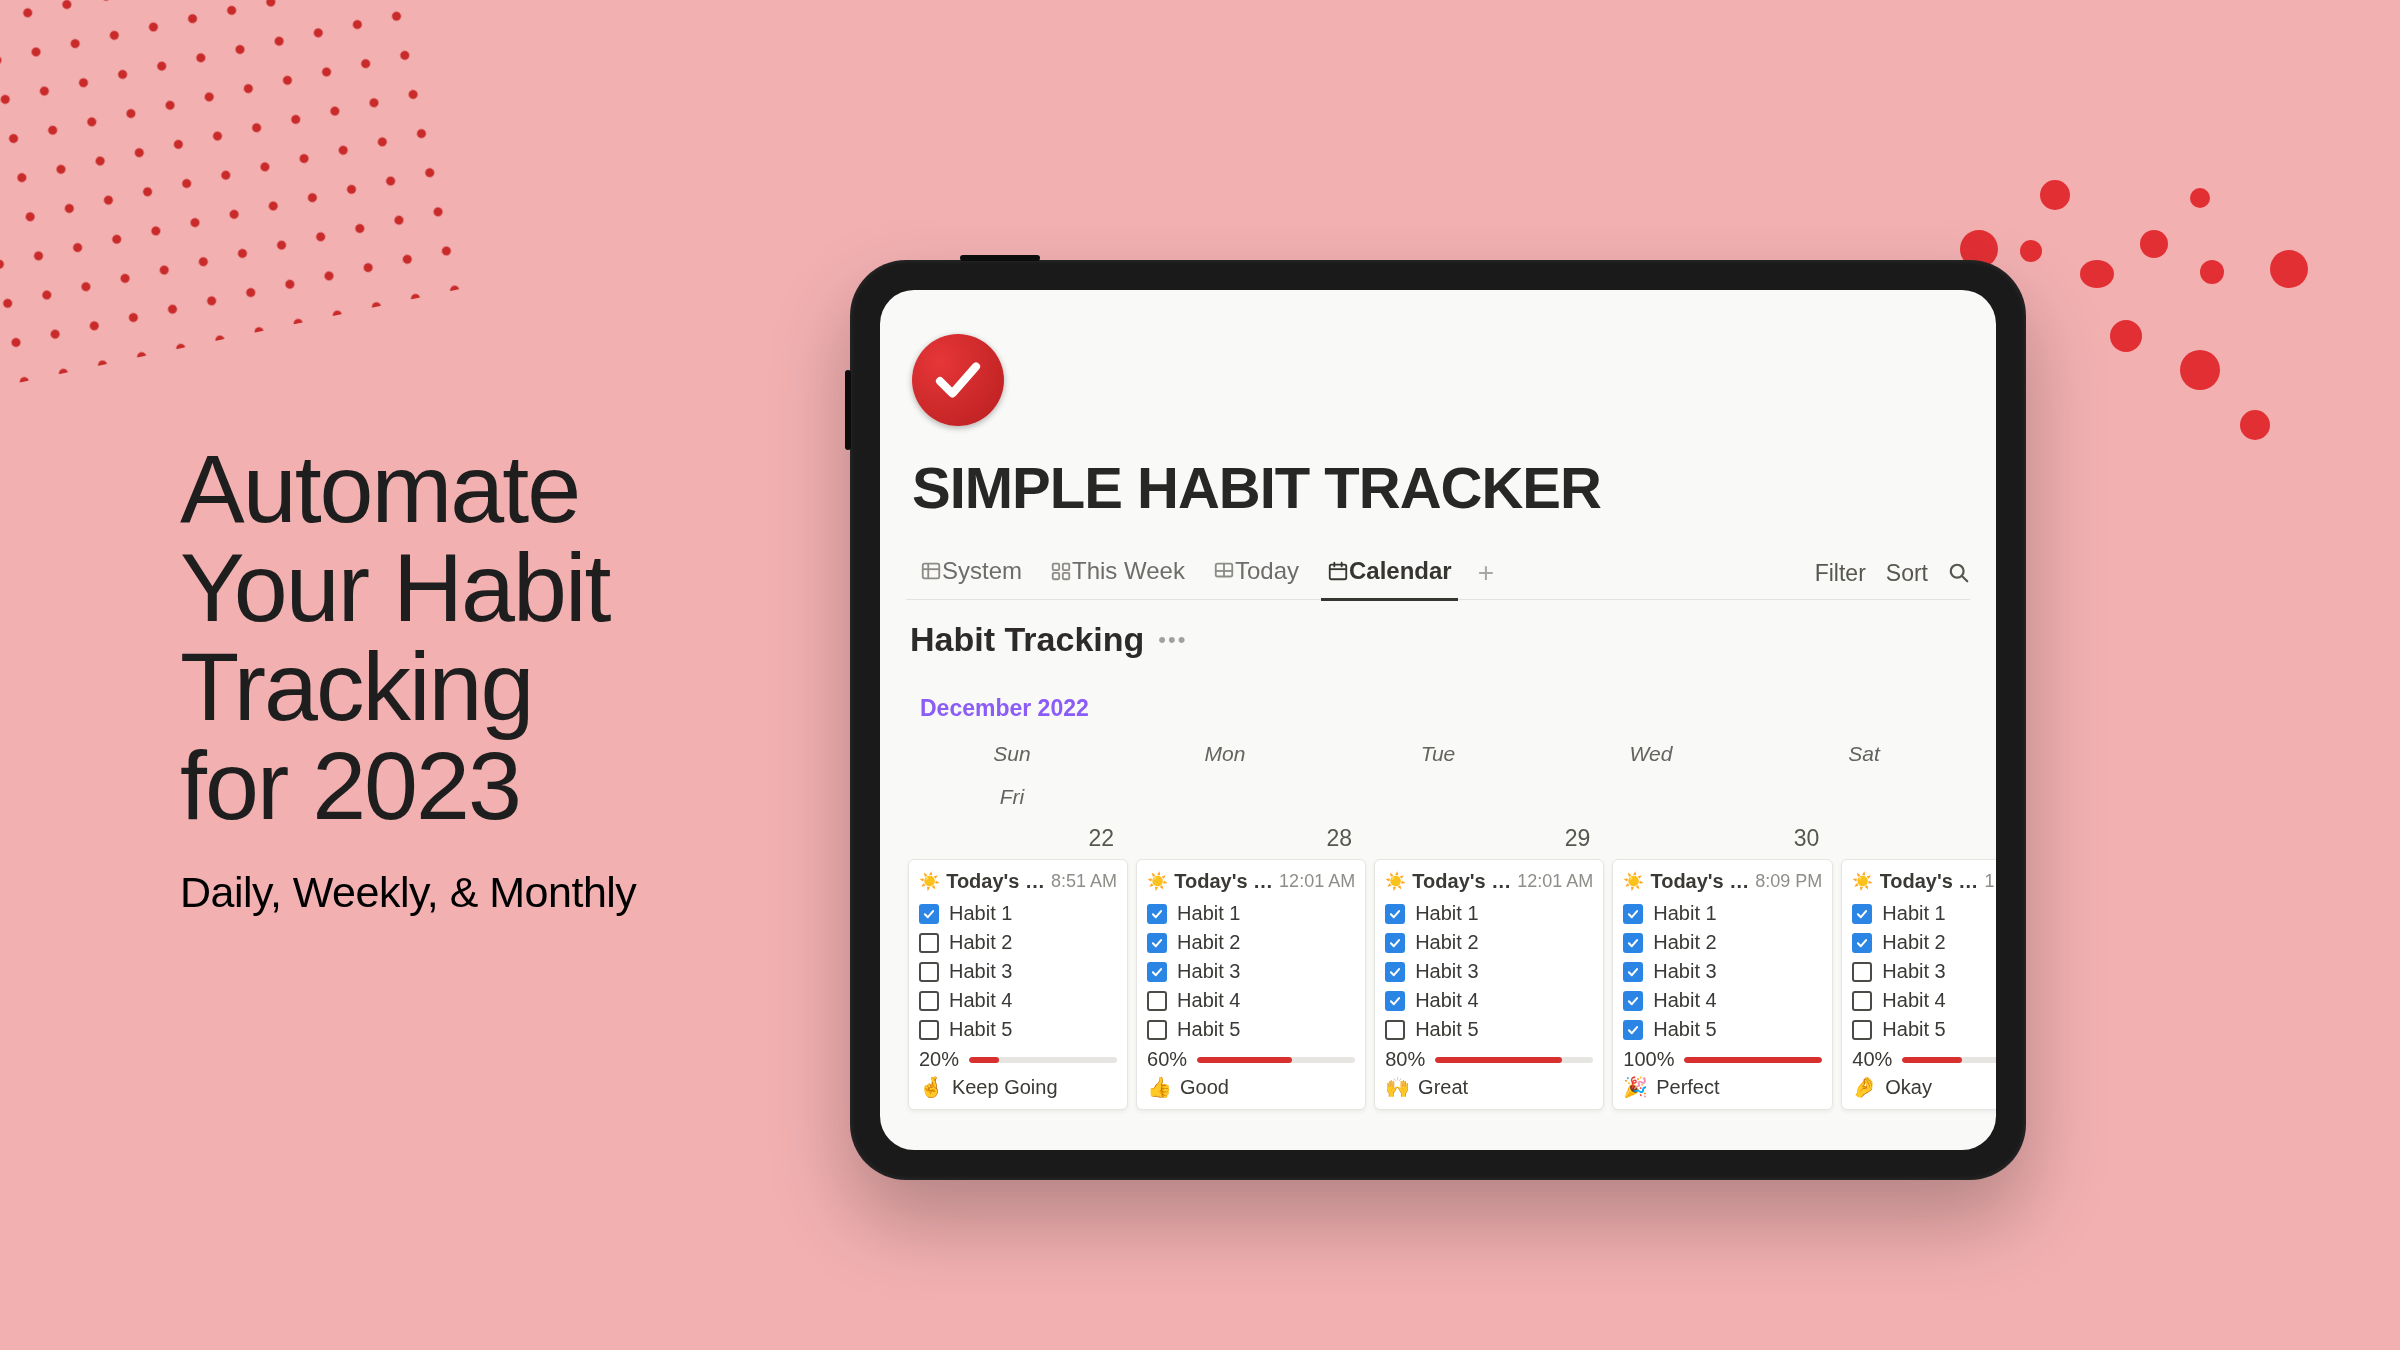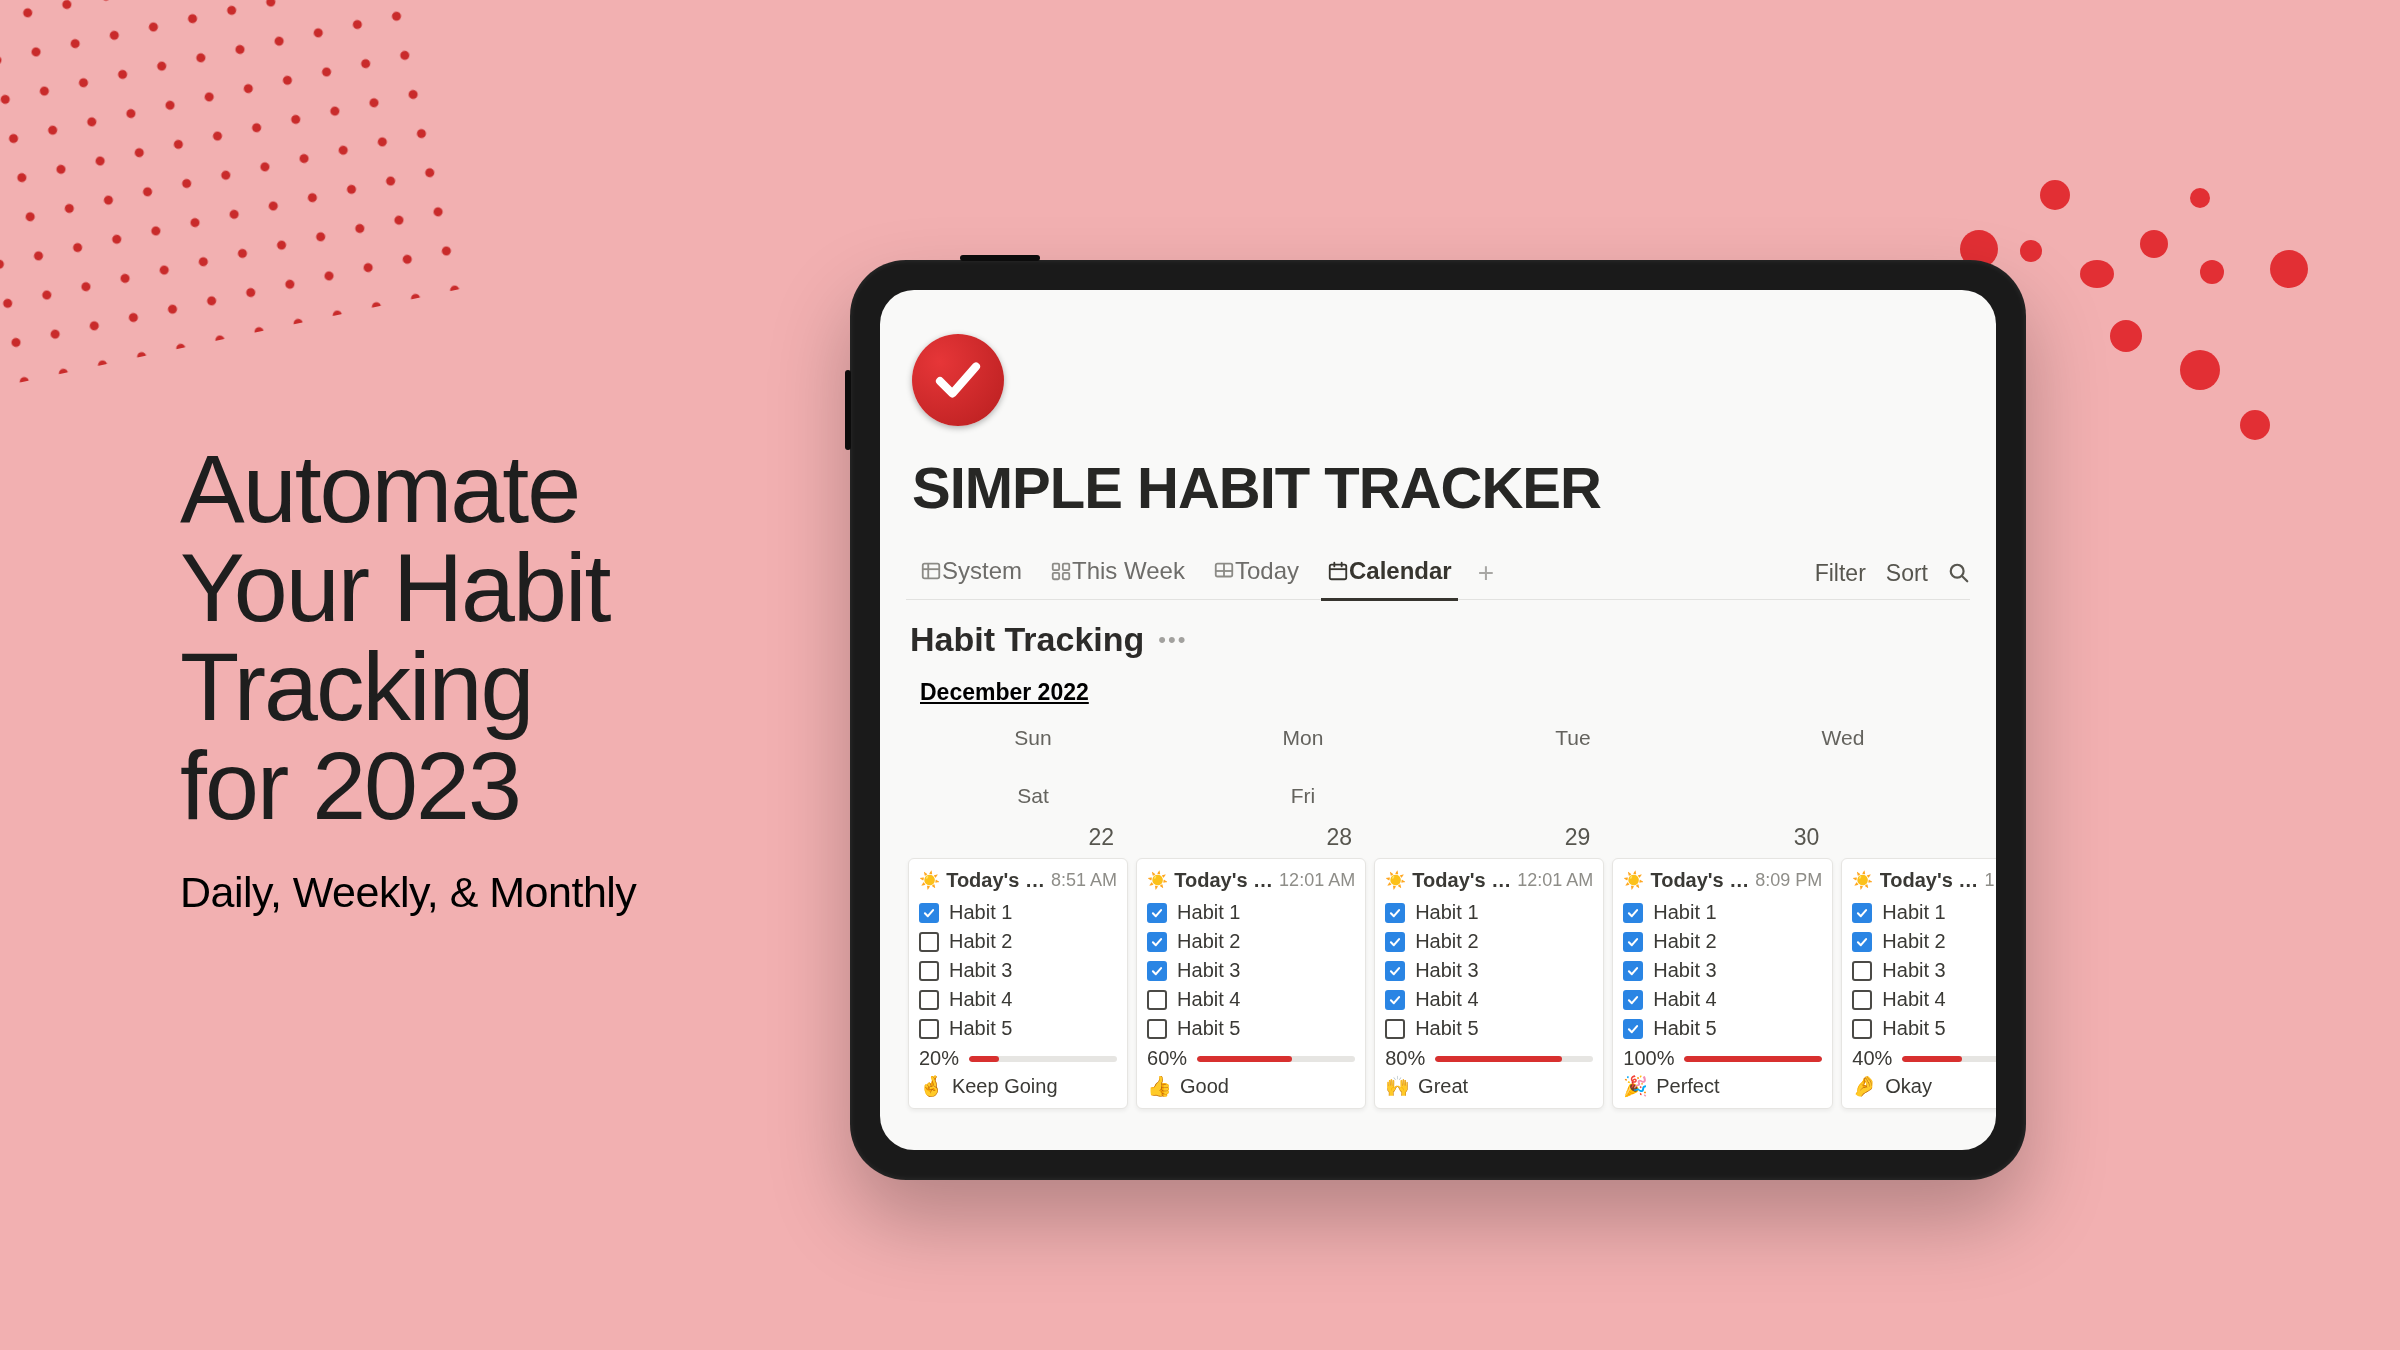--- a/index.html
+++ b/index.html
@@ -161,33 +161,33 @@
   .db-title {
     font-size: 34px;
     font-weight: 700;
     color: #2C2B29;
   }
   .db-menu-dots { color: #A2A19E; font-size: 22px; letter-spacing: 2px; }
 
   .month-label {
     font-size: 23px;
     font-weight: 700;
-    margin-top: 20px;
+    margin-top: 36px;
     margin-left: 14px;
-    color: #000000;
-    text-decoration: underline;
+    color: #8b5cf6;
   }
 
   .calendar {
     margin-top: 12px;
   }
   .cal-head {
     display: grid;
-    grid-template-columns: repeat(4, 1fr);
-    gap: 16px;
+    grid-template-columns: repeat(5, 1fr);
+    gap: 1px;
+    font-style: italic;
   }
   .cal-head-cell {
     text-align: center;
     font-size: 21px;
     color: #64635E;
     padding: 8px 0 10px;
   }
 
   .cal-body {
     display: grid;

